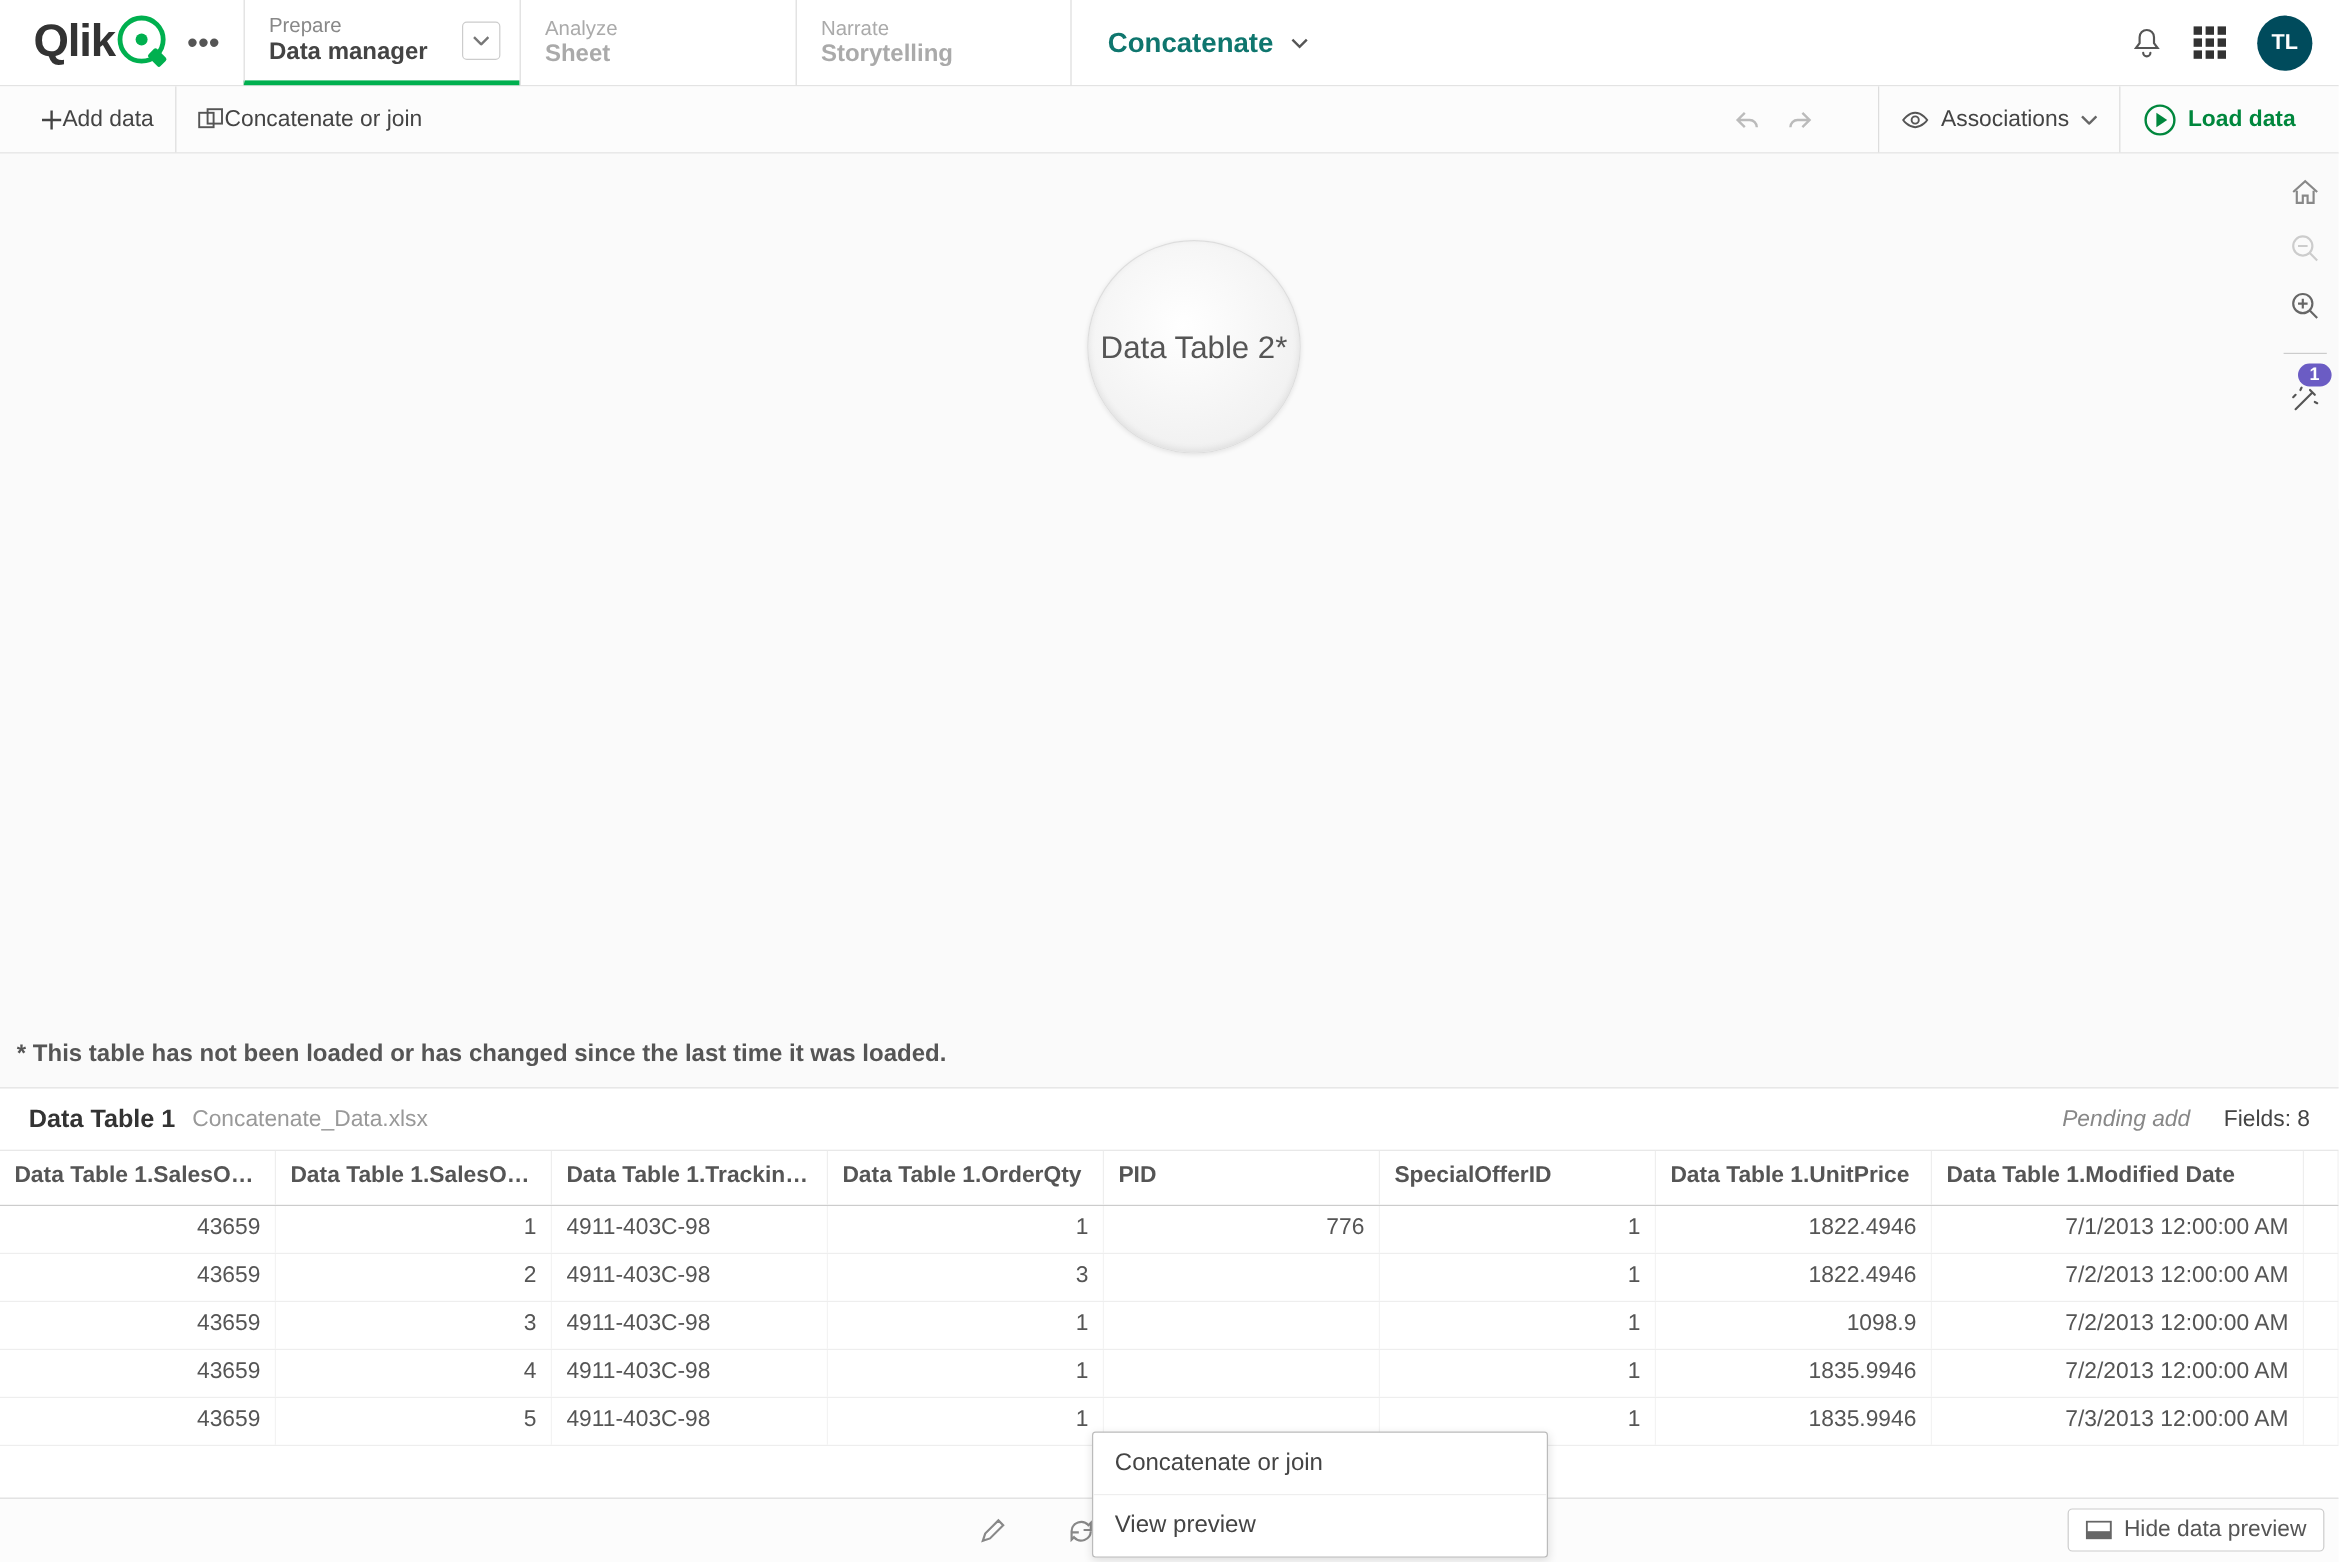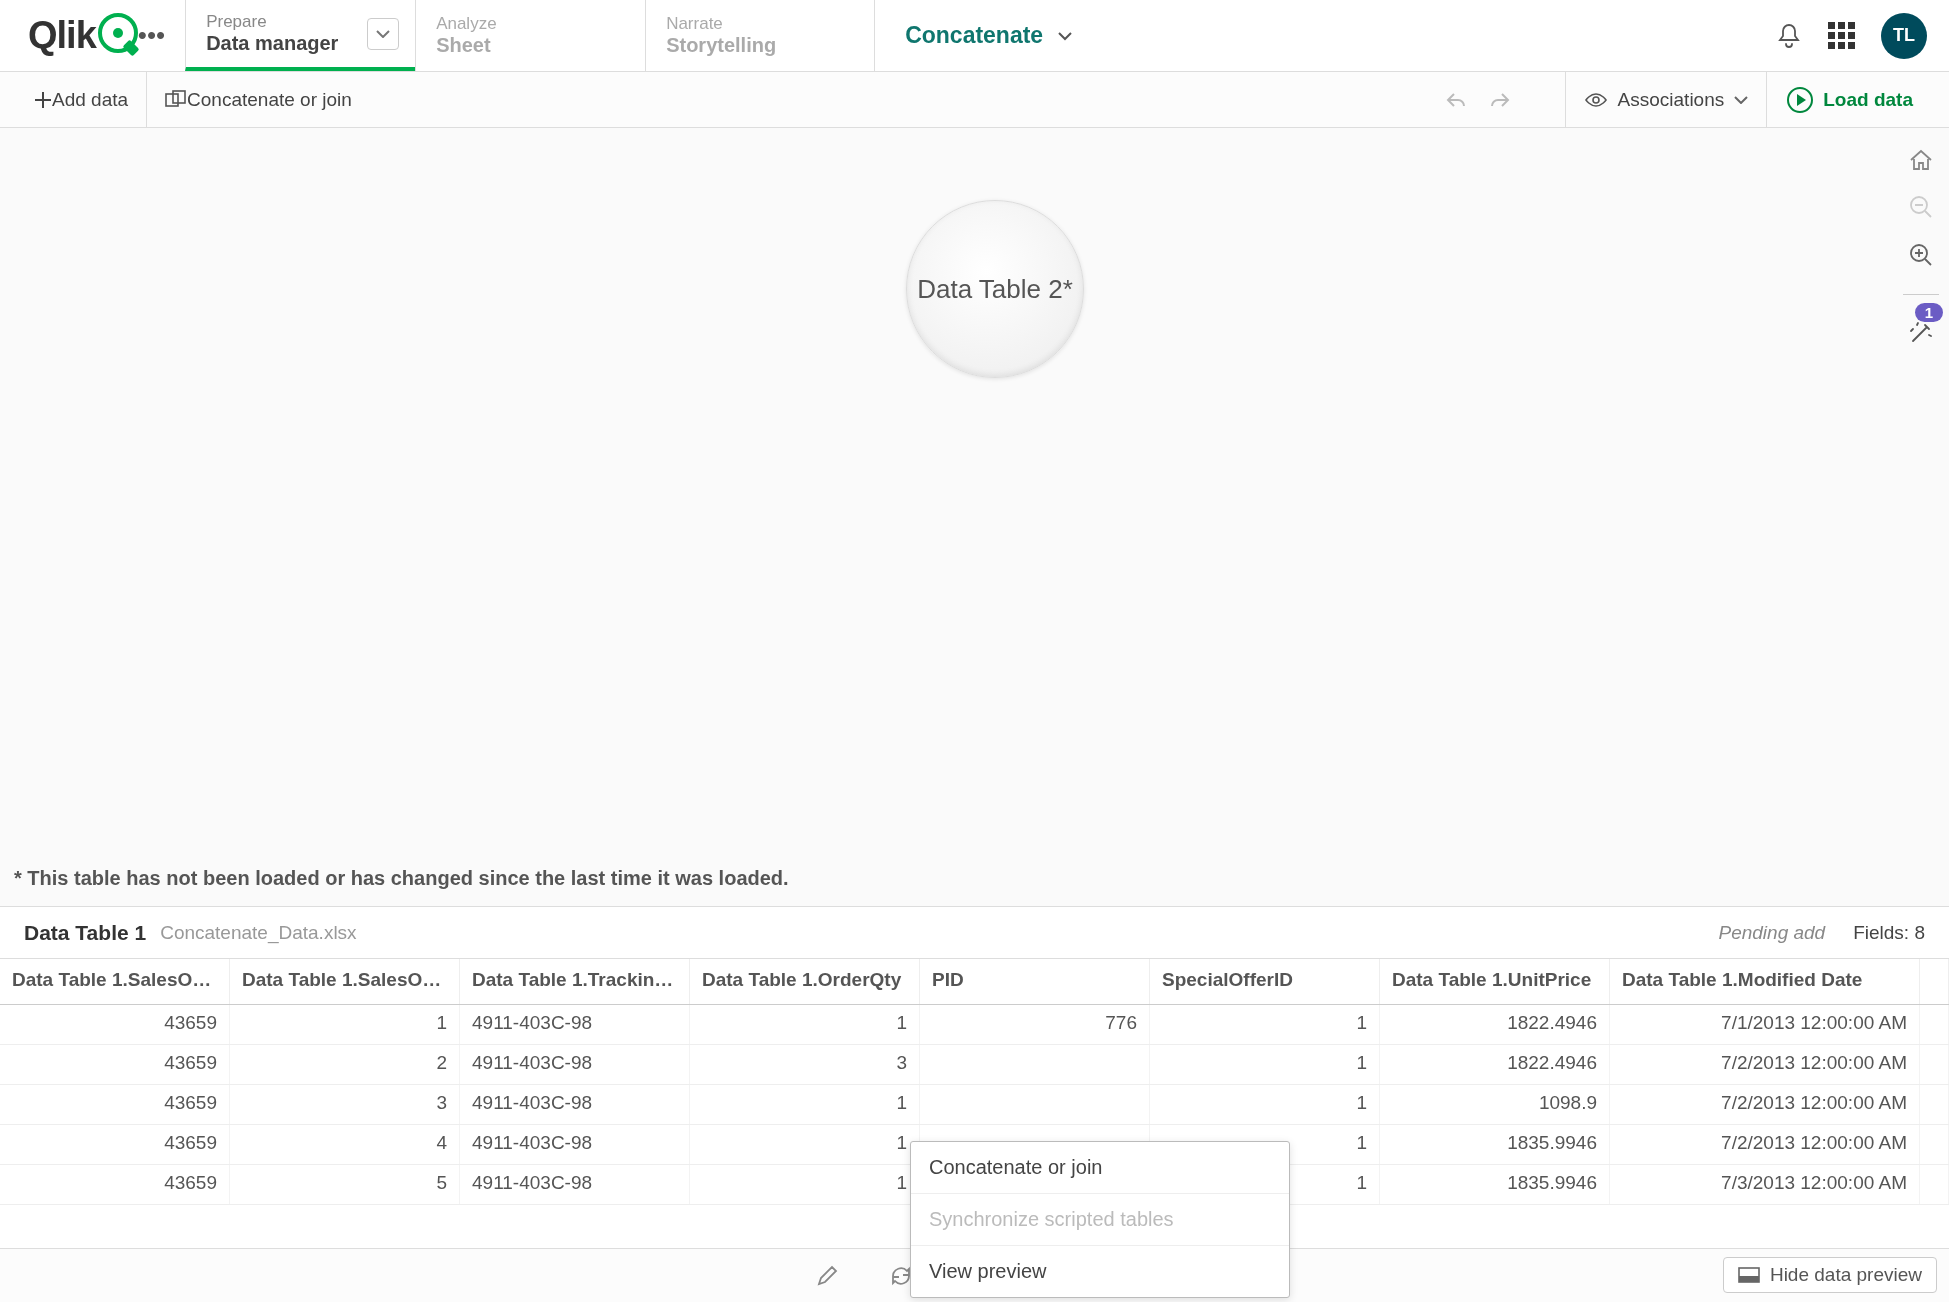--- a/index.html
+++ b/index.html
@@ -1,20 +1,20 @@
 <!DOCTYPE html>
 <html><head>
 <meta charset="utf-8">
 <style>
   * { box-sizing: border-box; margin: 0; padding: 0; }
   html, body { width: 1949px; height: 1302px; font-family: "Segoe UI", Arial, sans-serif; font-size: 19px; color: #404040; background: #fff; overflow: hidden; }
   
   
   .topbar { display: flex; align-items: stretch; height: 72px; border-bottom: 1px solid #ddd; }
-  .logo-area { display: flex; align-items: center; padding: 0 20px 0 28px; }
+  .logo-area { display: flex; align-items: center; padding: 0 20px 0 28px; gap: 18px; }
   .brand { font-size: 38px; font-weight: 700; color: #333; letter-spacing: -1px; }
   .brand-q { display:inline-flex; align-items:center; justify-content:center; width:40px; height:40px; border:4px solid #00b04f; border-radius:50%; position:relative; margin-left:2px; vertical-align:middle; top:-4px;}
   .brand-dot { width:10px; height:10px; background:#00b04f; border-radius:50%; }
   .brand-tail { position:absolute; bottom:-4px; right:-4px; width:14px; height:10px; background:#00b04f; transform:rotate(45deg); border-radius:2px;}
   .more-icon { color:#555; font-size:26px; cursor:pointer; }
   
   .nav-tabs { display:flex; align-items:stretch; }
   .nav-tab { border-left:1px solid #ddd; padding: 10px 28px 10px 20px; min-width: 230px; position:relative; display:flex; flex-direction:column; justify-content:center; }
   .nav-tab .small { font-size:17px; color:#888; }
   .nav-tab .big { font-size:20px; font-weight:600; color:#444; }
@@ -307,21 +307,20 @@
           <div class="cell r">1</div>
           <div class="cell r">1835.9946</div>
           <div class="cell r">7/3/2013 12:00:00 AM</div>
           <div class="cell"></div>
         </div>
       </div>
   </div>
 
   <div class="ctx">
     <div class="item">Concatenate or join</div>
-    <div class="item disabled">Synchronize scripted tables</div>
     <div class="item">View preview</div>
   </div>
 
   <div class="footer">
     <div class="footer-icons">
       <span class="fi">
         <svg width="24" height="24" viewBox="0 0 24 24">
             <path d="M4 20l2-6L17 3l4 4L10 18l-6 2z" stroke="#888" stroke-width="1.8" fill="none"></path>
           </svg>
       </span>

